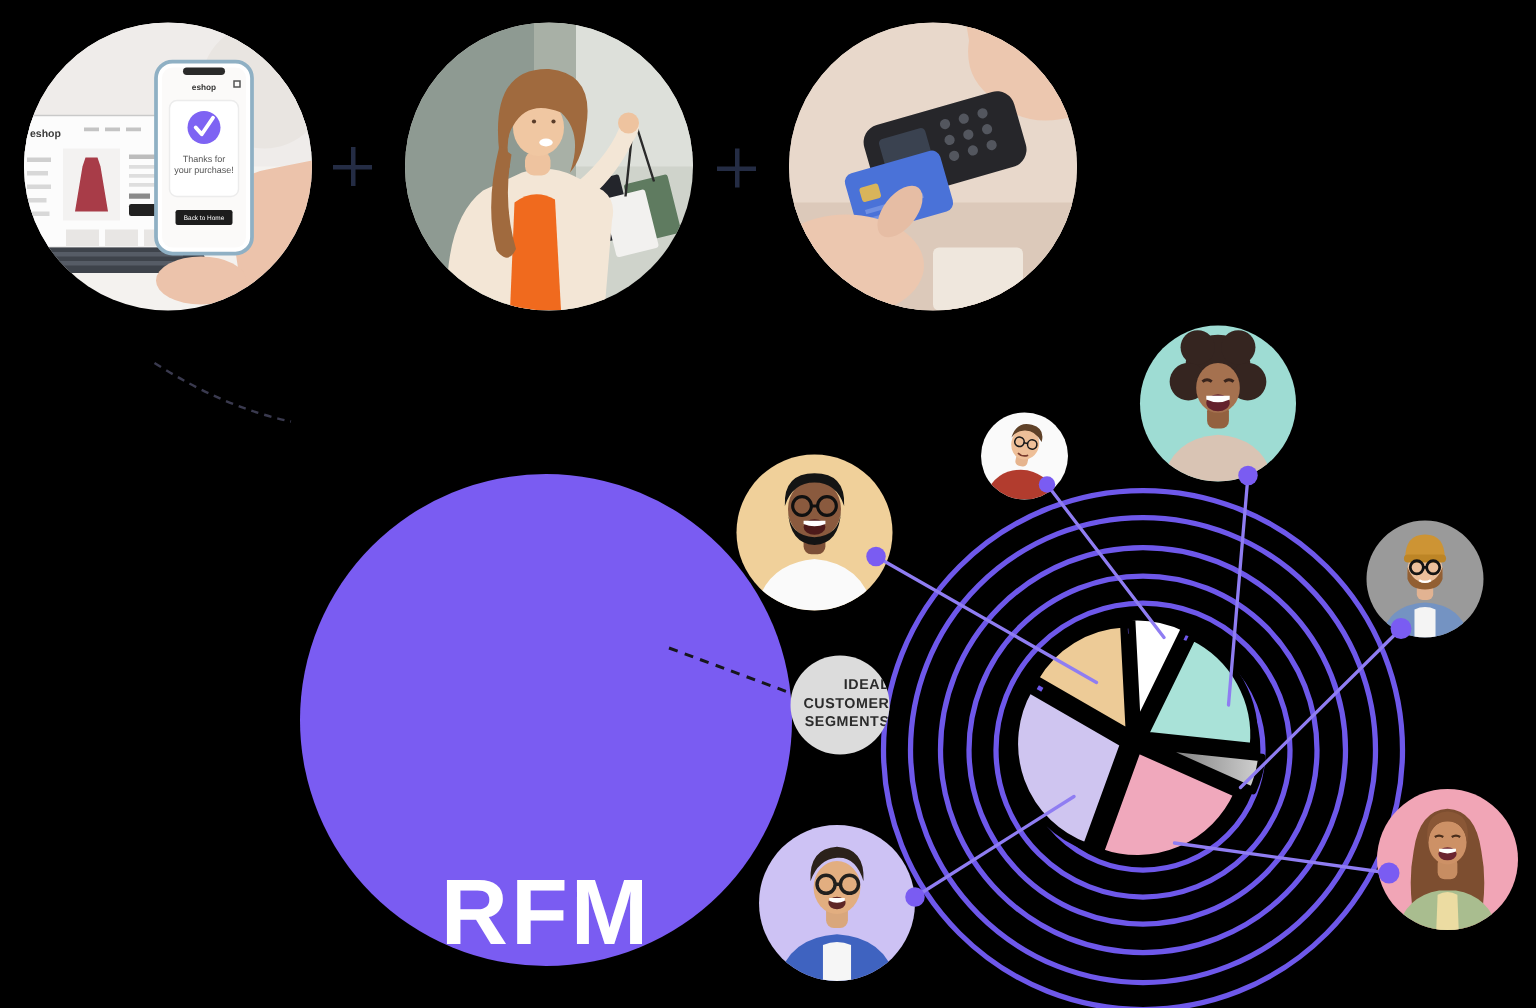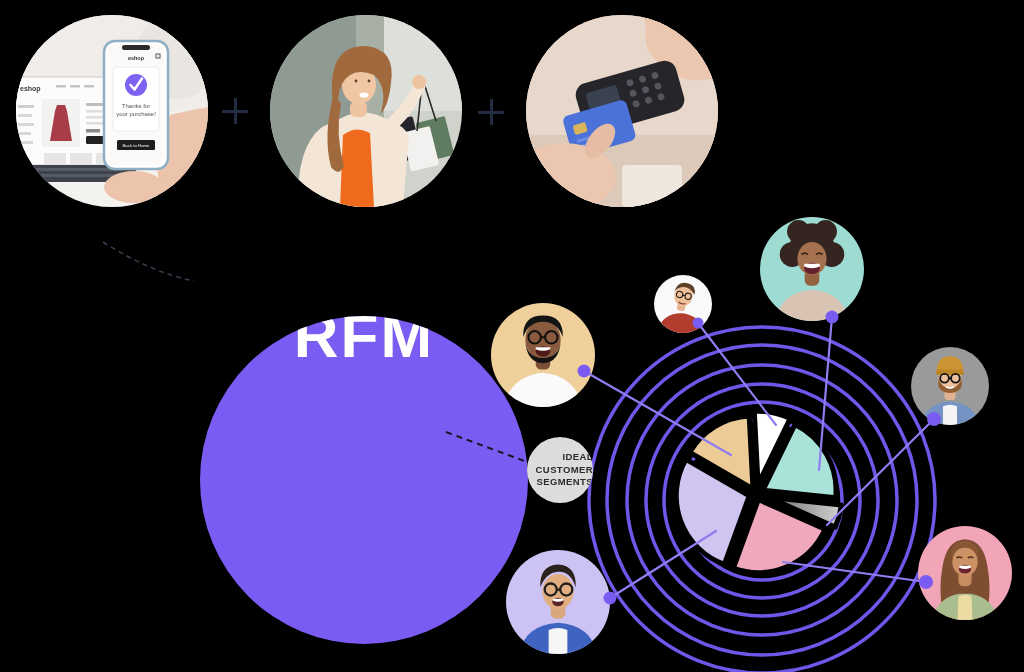--- a/index.html
+++ b/index.html
@@ -16,21 +16,21 @@
   #shopper-circle{left:270px;top:15px;width:192px;height:192px;background:#cfd3cb;}
   #payment-circle{left:526px;top:15px;width:192px;height:192px;background:#e6d5c8;}
   
   .plus{position:absolute;width:26px;height:26px;z-index:2;}
   .plus::before{content:"";position:absolute;left:12px;top:0;width:2.5px;height:26px;background:var(--plus-color,#242c44);}
   .plus::after{content:"";position:absolute;top:12px;left:0;width:26px;height:2.5px;background:var(--plus-color,#242c44);}
   #plus-1{left:222px;top:98px;}
   #plus-2{left:478px;top:99px;}
   
   #rfm-circle{left:200px;top:316px;width:328px;height:328px;background:#7a5cf2;
-              display:flex;align-items:flex-start;justify-content:center;}
+              display:flex;align-items:flex-end;justify-content:center;}
   #rfm-label{color:#fff;font-size:62px;font-weight:800;letter-spacing:2px;margin-top:-16px;}
   
   #ideal-badge{left:527px;top:437px;width:66px;height:66px;background:#dcdcdc;
                display:flex;flex-direction:column;align-items:flex-end;justify-content:center;}
   #ideal-badge span{display:block;font-size:9.5px;font-weight:700;letter-spacing:.4px;
                     color:#2b2b2b;line-height:1.32;text-align:center;}
   
   .avatar{position:absolute;border-radius:50%;overflow:hidden;z-index:2;}
   .avatar svg{width:100%;height:100%;}
   #avatar-beige-man{left:491px;top:303px;width:104px;height:104px;}

